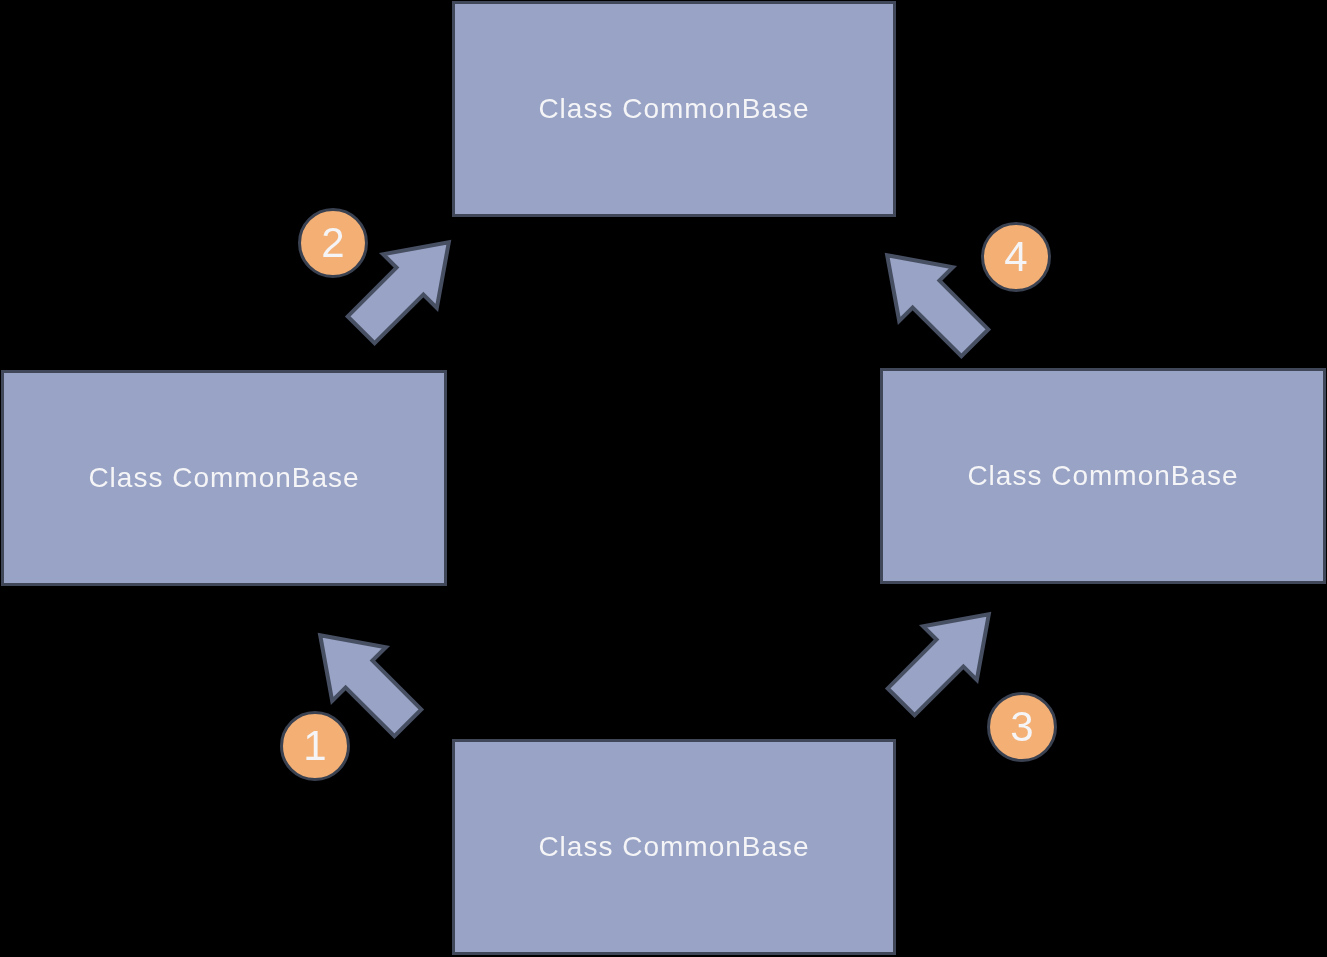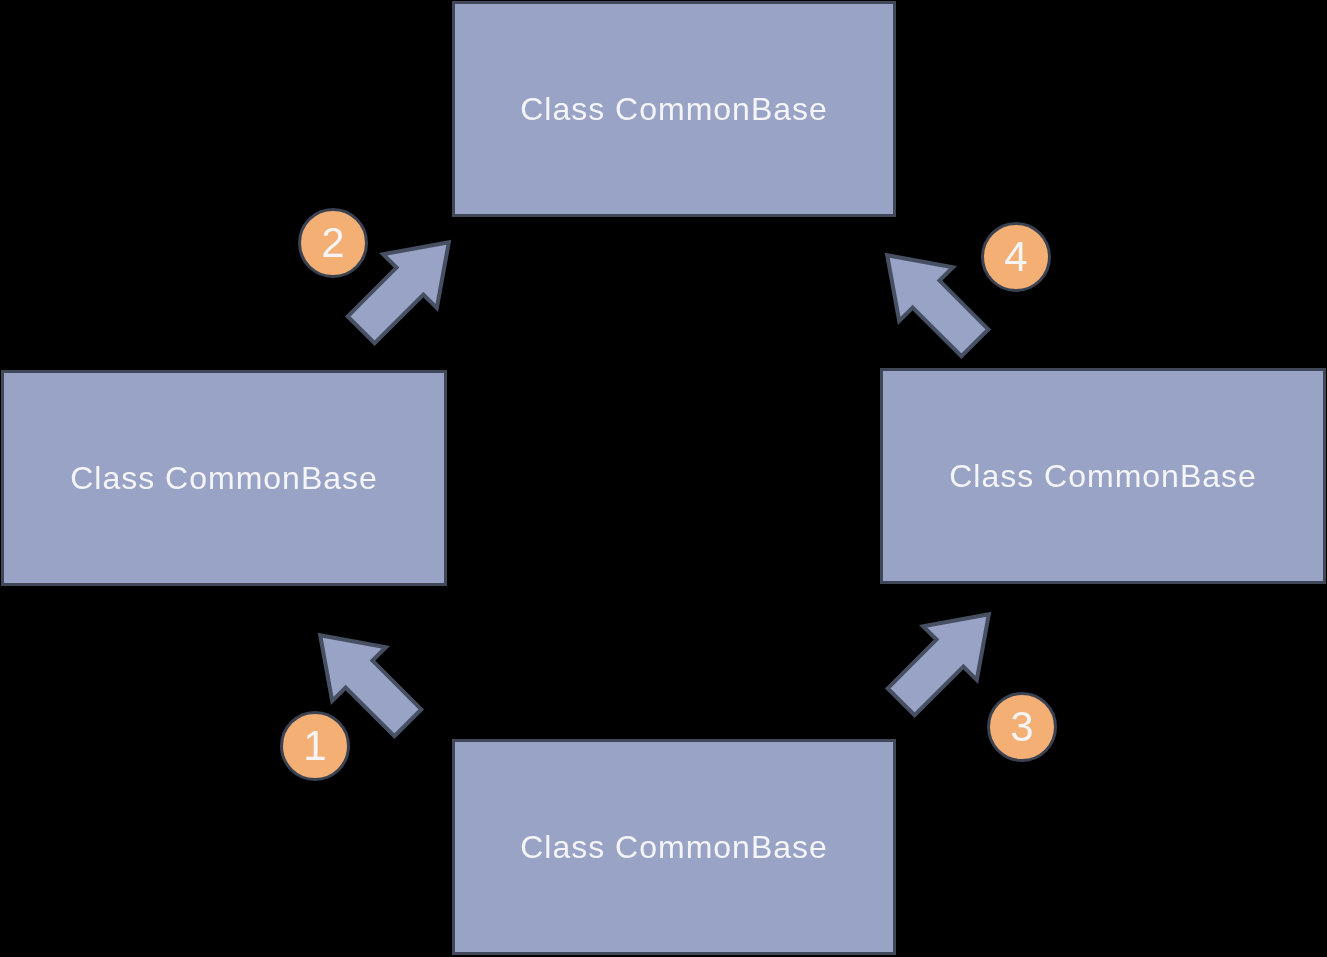--- a/index.html
+++ b/index.html
@@ -26,21 +26,21 @@
   .class-box{
     position:absolute;
     background:var(--box-fill);
     border:3px solid var(--box-border);
     display:flex;
     align-items:center;
     justify-content:center;
   }
   .class-box span{
     color:var(--text-color);
-    font-size:32px;
+    font-size:28px;
     font-weight:300;
     letter-spacing:1px;
     white-space:nowrap;
   }
   .box-top   {left:452px; top:1px;   width:444px; height:216px;}
   .box-left  {left:1px;   top:370px; width:446px; height:216px;}
   .box-right {left:880px; top:368px; width:446px; height:216px;}
   .box-bottom{left:452px; top:739px; width:444px; height:216px;}
 
   .arrow{

